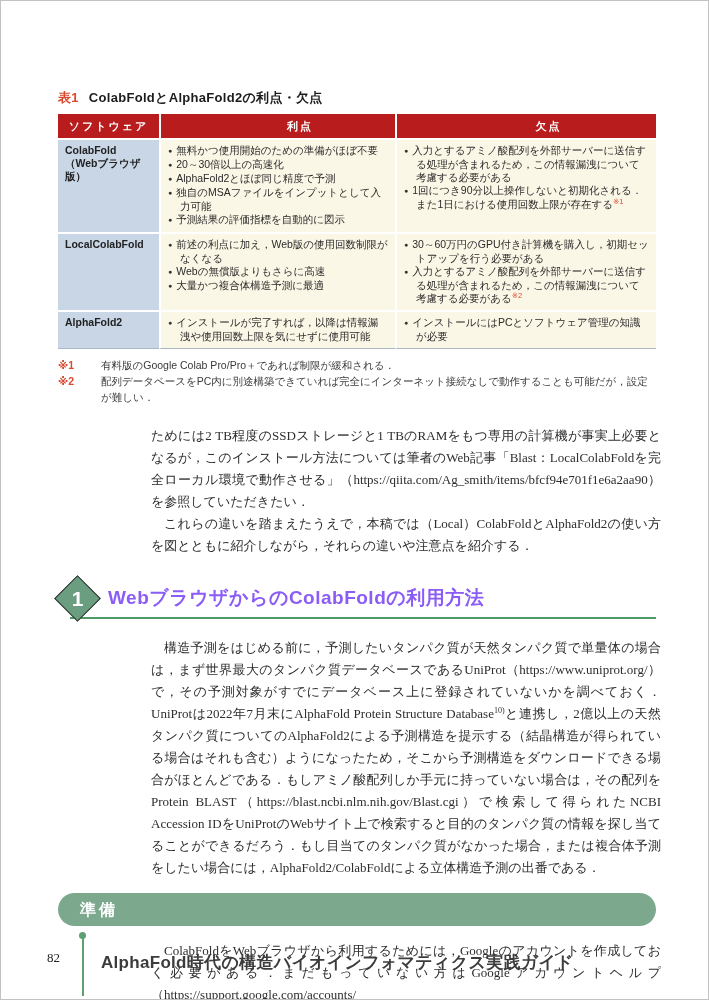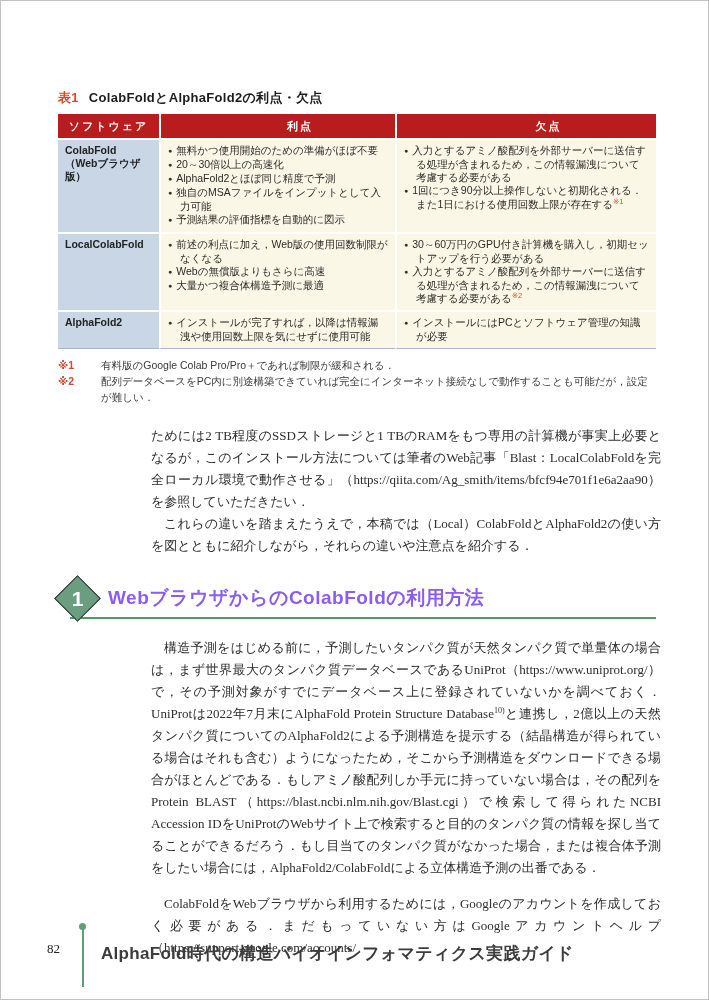--- a/index.html
+++ b/index.html
@@ -60,21 +60,21 @@
   .section-title { position:absolute; left:50px; top:4px; font-size:19px; font-weight:bold; color:#8b5cf6; letter-spacing:.5px; }
 
   
   .sub-bar {
     margin-top:14px; height:33px; border-radius:17px; background:#7ca88e;
     color:#fff; font-size:16px; font-weight:bold; line-height:33px;
     padding-left:22px; letter-spacing:3px;
   }
 
   
-  .footer { position:absolute; left:0; bottom:12px; width:100%; height:66px;padding-left:40px; }
+  .footer { position:absolute; left:0; bottom:3px; width:100%; height:66px;padding-left:40px; }
   .page-num { position:absolute; left:46px; top:20px; font-size:13px; font-family:"Liberation Serif","DejaVu Serif",serif; color:#222; }
   .footer-dot { position:absolute; left:78px; top:2px; width:7px; height:7px; border-radius:50%; background:#5f9f72; }
   .footer-rule { position:absolute; left:81px; top:5px; width:2px; height:61px; background:#5f9f72; }
   .footer-title { position:absolute; left:100px; top:21px; font-size:17px; font-weight:bold; color:#3c3c3c; letter-spacing:.3px; }
 </style>
 </head>
 <body>
 
 <div class="page">
   <div class="content">
@@ -167,20 +167,23 @@
       </span>
       <span class="section-title">WebブラウザからのColabFoldの利用方法</span>
     </div>
 
     <div class="body-col">
       <div id="section1-paras">
           <div class="para indent"><span>構造予測をはじめる前に，予測したいタンパク質が天然タンパク質で単量体の場合は，まず世界最大のタンパク質データベースであるUniProt（https://www.uniprot.org/）で，その予測対象がすでにデータベース上に登録されていないかを調べておく．UniProtは2022年7月末にAlphaFold Protein Structure Database</span><sup class="note">10)</sup><span>と連携し，2億以上の天然タンパク質についてのAlphaFold2による予測構造を提示する（結晶構造が得られている場合はそれも含む）ようになったため，そこから予測構造をダウンロードできる場合がほとんどである．もしアミノ酸配列しか手元に持っていない場合は，その配列をProtein BLAST（https://blast.ncbi.nlm.nih.gov/Blast.cgi）で検索して得られたNCBI Accession IDをUniProtのWebサイト上で検索すると目的のタンパク質の情報を探し当てることができるだろう．もし目当てのタンパク質がなかった場合，または複合体予測をしたい場合には，AlphaFold2/ColabFoldによる立体構造予測の出番である．</span></div>
         </div>
     </div>
 
+    <div class="sub-bar">
+      <span>準備</span>
+    </div>
 
     <div class="body-col">
       <div id="subsection-paras">
           <div class="para indent"><span>ColabFoldをWebブラウザから利用するためには，Googleのアカウントを作成しておく必要がある．まだもっていない方はGoogleアカウントヘルプ（https://support.google.com/accounts/</span></div>
         </div>
     </div>
 
   </div>
 
   <div class="footer">

